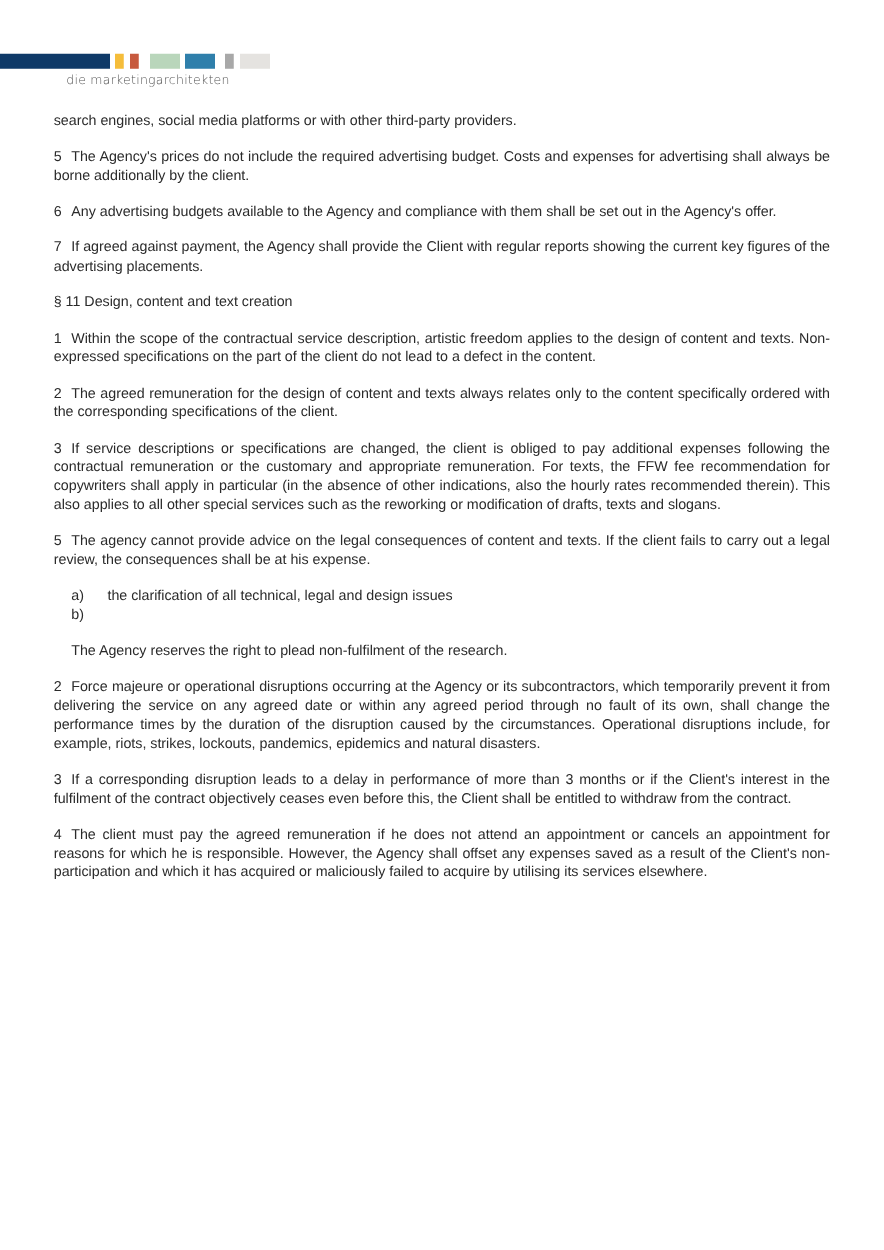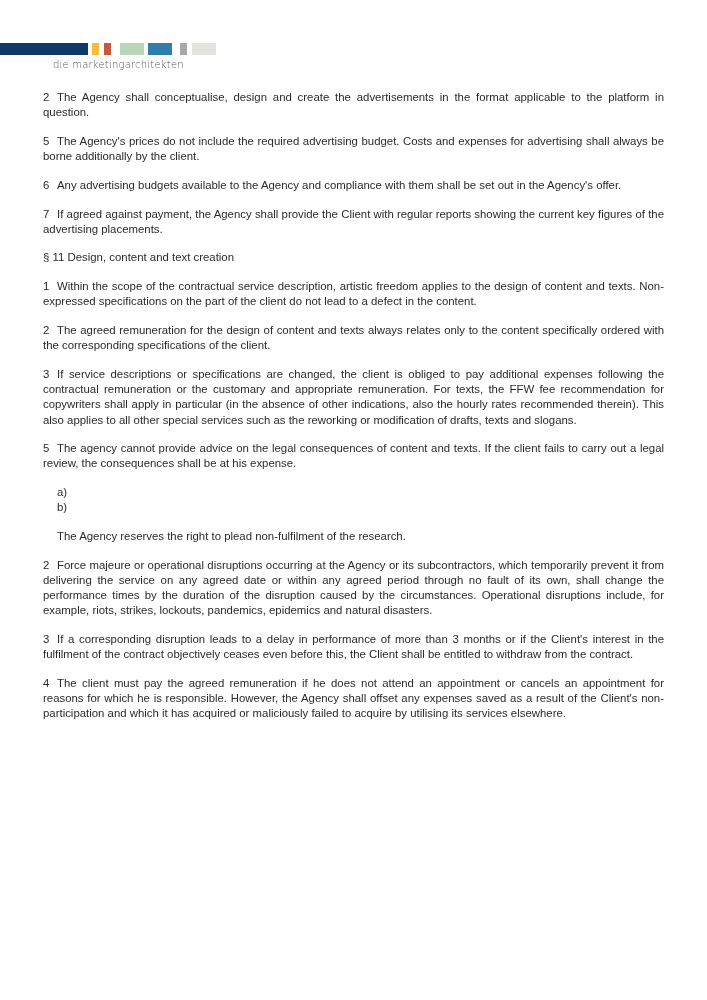--- a/index.html
+++ b/index.html
@@ -38,40 +38,41 @@
     <div class="bar" style="left:104px;width:7px;background:#c75a3e"></div>
     <div class="bar" style="left:120px;width:24px;background:#b9d6bb"></div>
     <div class="bar" style="left:148px;width:24px;background:#2f7fab"></div>
     <div class="bar" style="left:180px;width:7px;background:#a8a8a8"></div>
     <div class="bar" style="left:192px;width:24px;background:#e5e3e0"></div>
   </div>
   <div class="logo-text">die marketingarchitekten</div>
 </div>
 
 <div class="content">
+  <p class="p">search engines, social media platforms or with other third-party providers.</p>
 
   <div>
-    <p class="p"><span class="num">2</span><span>The Agency shall conceptualise, design and create the advertisements in the format applicable to the platform in question.</span></p>
     <p class="p"><span class="num">5</span><span>The Agency's prices do not include the required advertising budget. Costs and expenses for advertising shall always be borne additionally by the client.</span></p>
     <p class="p"><span class="num">6</span><span>Any advertising budgets available to the Agency and compliance with them shall be set out in the Agency's offer.</span></p>
     <p class="p"><span class="num">7</span><span>If agreed against payment, the Agency shall provide the Client with regular reports showing the current key figu­res of the advertising placements.</span></p>
   </div>
 
   <div>
     <div class="heading">§ 11 Design, content and text creation</div>
     <p class="p"><span class="num">1</span><span>Within the scope of the contractual service description, artistic freedom applies to the design of content and texts. Non-expressed specifications on the part of the client do not lead to a defect in the content.</span></p>
     <p class="p"><span class="num">2</span><span>The agreed remuneration for the design of content and texts always relates only to the content specifically or­dered with the corresponding specifications of the client.</span></p>
     <p class="p"><span class="num">3</span><span>If service descriptions or specifications are changed, the client is obliged to pay additional expenses following the contractual remuneration or the customary and appropriate remuneration. For texts, the FFW fee recommen­dation for copywriters shall apply in particular (in the absence of other indications, also the hourly rates recommen­ded therein). This also applies to all other special services such as the reworking or modification of drafts, texts and slogans.</span></p>
     <p class="p"><span class="num">5</span><span>The agency cannot provide advice on the legal consequences of content and texts. If the client fails to carry out a legal review, the consequences shall be at his expense.</span></p>
   </div>
 
   <div>
     <div class="sublist">
       <div class="subitem">
           <span class="sublabel">a)</span>
+          <span>the clarification of all technical, legal and design issues</span>
         </div>
       <div class="subitem">
           <span class="sublabel">b)</span>
         </div>
     </div>
     <p class="p indent">The Agency reserves the right to plead non-fulfilment of the research.</p>
     <p class="p"><span class="num">2</span><span>Force majeure or operational disruptions occurring at the Agency or its subcontractors, which temporarily pre­vent it from delivering the service on any agreed date or within any agreed period through no fault of its own, shall change the performance times by the duration of the disruption caused by the circumstances. Operational disrup­tions include, for example, riots, strikes, lockouts, pandemics, epidemics and natural disasters.</span></p>
     <p class="p"><span class="num">3</span><span>If a corresponding disruption leads to a delay in performance of more than 3 months or if the Client's interest in the fulfilment of the contract objectively ceases even before this, the Client shall be entitled to withdraw from the contract.</span></p>
     <p class="p"><span class="num">4</span><span>The client must pay the agreed remuneration if he does not attend an appointment or cancels an appointment for reasons for which he is responsible. However, the Agency shall offset any expenses saved as a result of the Client's non-participation and which it has acquired or maliciously failed to acquire by utilising its services elsewhe­re.</span></p>
   </div>

